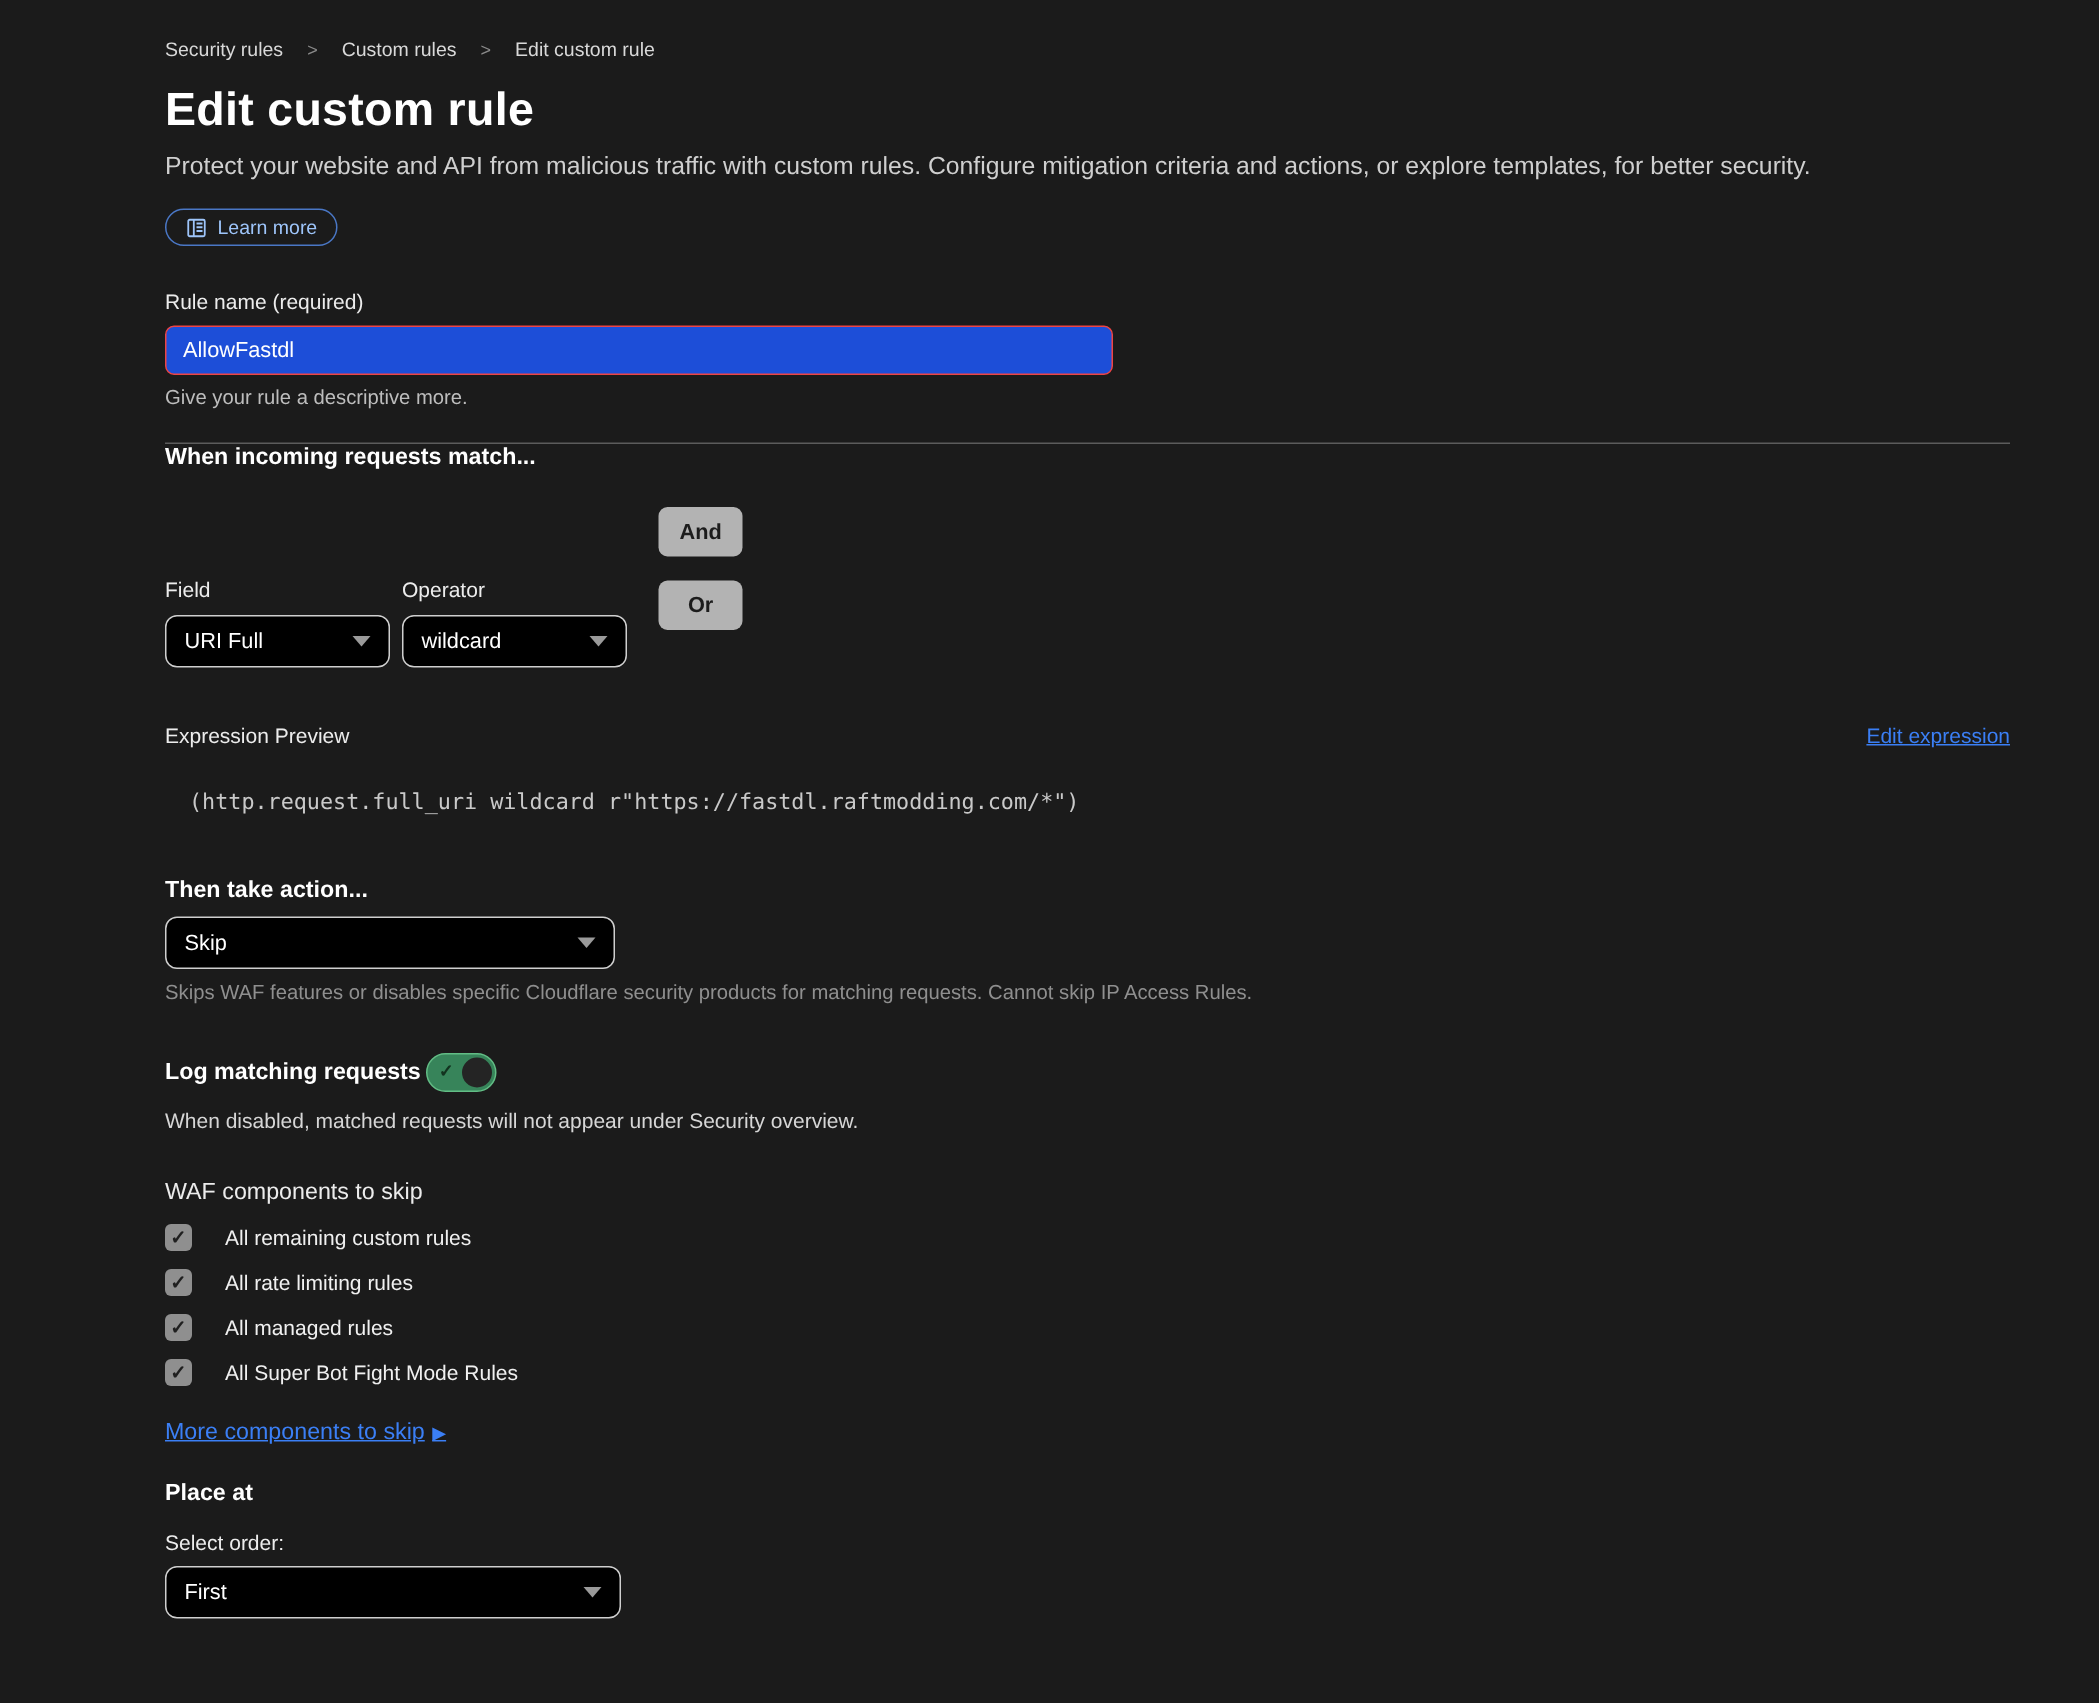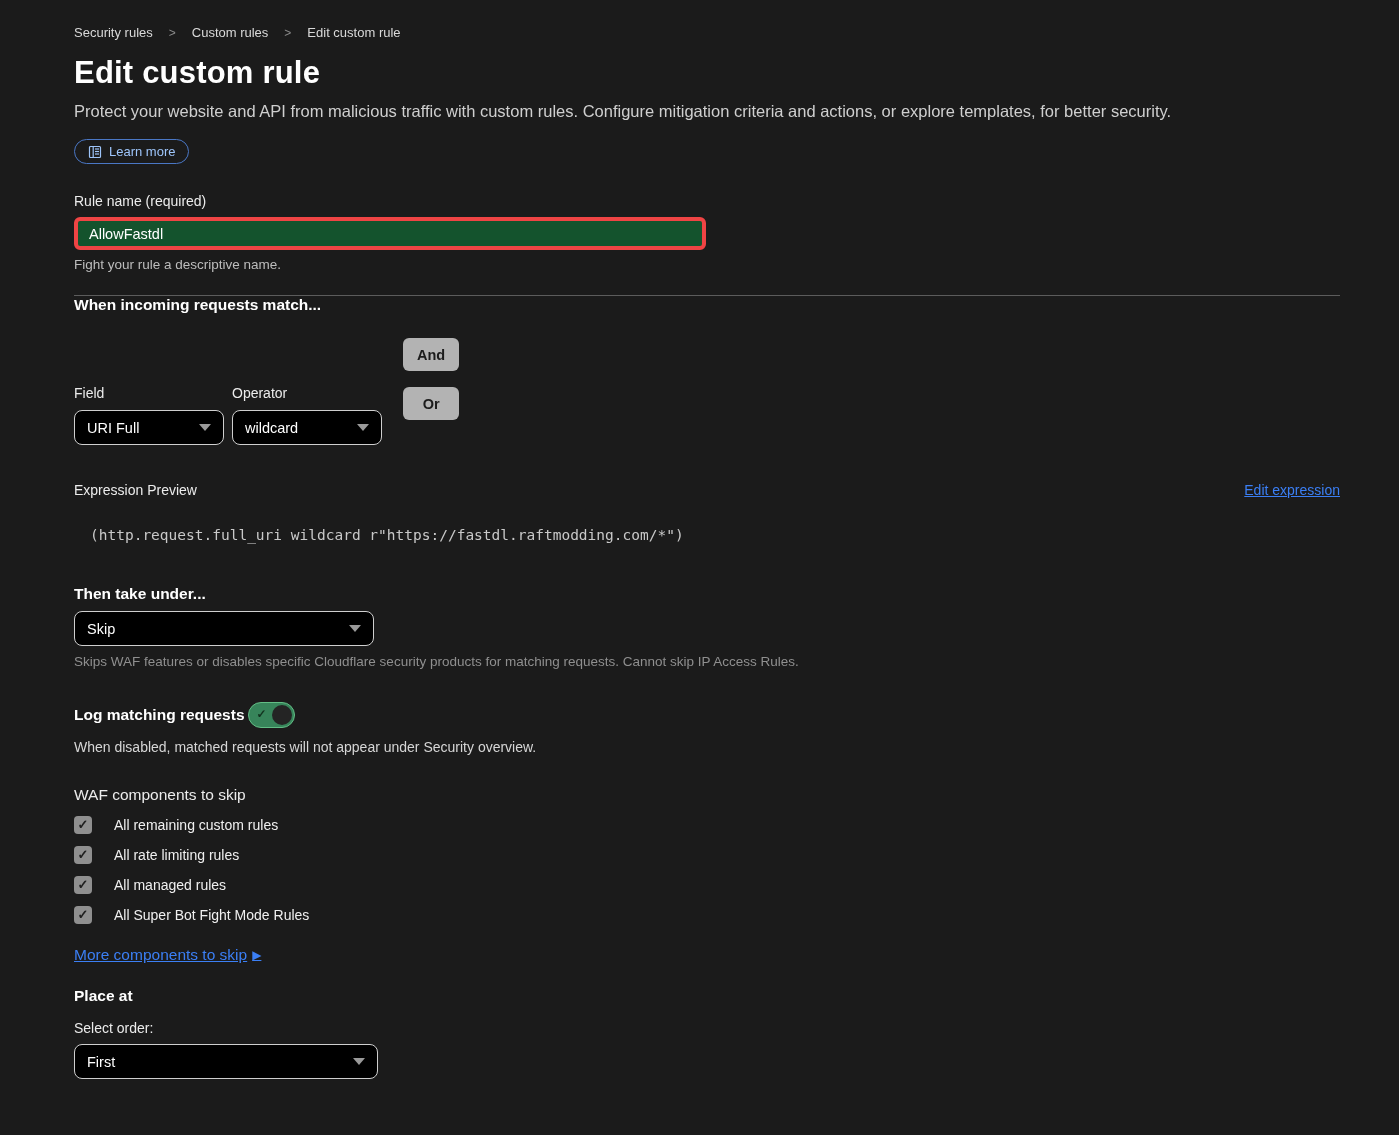--- a/index.html
+++ b/index.html
@@ -3,21 +3,21 @@
 <meta charset="utf-8">
 <style>
   * { margin:0; padding:0; box-sizing:border-box; }
   html,body { width:1399px; height:1135px; overflow:hidden; }
   body {
     background:#1b1b1b;
     color:#ffffff;
     font-family:"Liberation Sans", sans-serif;
     font-size:14px;
   }
-  .page { padding:25px 59px 0 74px; }
+  .page { padding:25px 59px 0 110px; }
 
   
   .breadcrumb { display:flex; align-items:center; gap:16px; font-size:13px; color:#d9d9d9; }
   .crumb { cursor:pointer; }
   .crumb-sep { color:#8a8a8a; font-size:12px; }
 
   
   h1.title { font-size:31px; font-weight:bold; margin-top:15px; letter-spacing:.2px; }
   .desc { margin-top:11px; font-size:16.5px; color:#cfcfcf; }
   .learn-more {
@@ -29,21 +29,21 @@
   .learn-more svg { display:block; }
 
   
   .field-label { font-size:14px; color:#ececec; }
   .helper { font-size:13.5px; color:#bdbdbd; }
   .helper-dim { font-size:13.5px; color:#8f8f8f; }
 
   .rule-name { margin-top:29px; }
   .text-input {
     display:block; margin-top:8px; width:632px; height:33px;
-    background:#14532d; border:4px solid #ef4444; border-radius:6px;
+    background:#1d4ed8; border:1px solid #ef4444; border-radius:6px;
     color:#fff; font-size:14.5px; padding:0 11px;
     font-family:"Liberation Sans", sans-serif;
   }
   .rule-name .helper { margin-top:7px; }
 
   .divider { border:none; border-top:1px solid #5c5c5c; margin-top:23px; }
 
   .section-heading { font-size:15.5px; font-weight:bold; }
 
   
@@ -147,21 +147,21 @@
         <line x1="7" y1="9" x2="11" y2="9"></line>
       </svg>
     </span>
     <span>Learn more</span>
   </button>
 
   
   <div class="rule-name">
     <label class="field-label">Rule name (required)</label>
     <input class="text-input" type="text" value="AllowFastdl" style="">
-    <div class="helper">Fight your rule a descriptive name.</div>
+    <div class="helper">Give your rule a descriptive more.</div>
   </div>
 
   <hr class="divider">
 
   
   <h2 class="section-heading">When incoming requests match...</h2>
 
   <div class="match-row">
     <div class="col col-field">
       <span class="field-label">Field</span>
@@ -184,21 +184,21 @@
   </div>
 
   
   <div class="expr-head">
     <span class="field-label">Expression Preview</span>
     <a class="link">Edit expression</a>
   </div>
   <div class="expr-code">(http.request.full_uri wildcard r"https://fastdl.raftmodding.com/*")</div>
 
   
-  <h2 class="section-heading action-heading">Then take under...</h2>
+  <h2 class="section-heading action-heading">Then take action...</h2>
   <div class="select action-select">
     <span>Skip</span>
     <span class="chevron-down"></span>
   </div>
   <div class="helper-dim action-helper">Skips WAF features or disables specific Cloudflare security products for matching requests. Cannot skip IP Access Rules.</div>
 
   
   <div class="log-row">
     <span class="log-label">Log matching requests</span>
     <div class="toggle">

